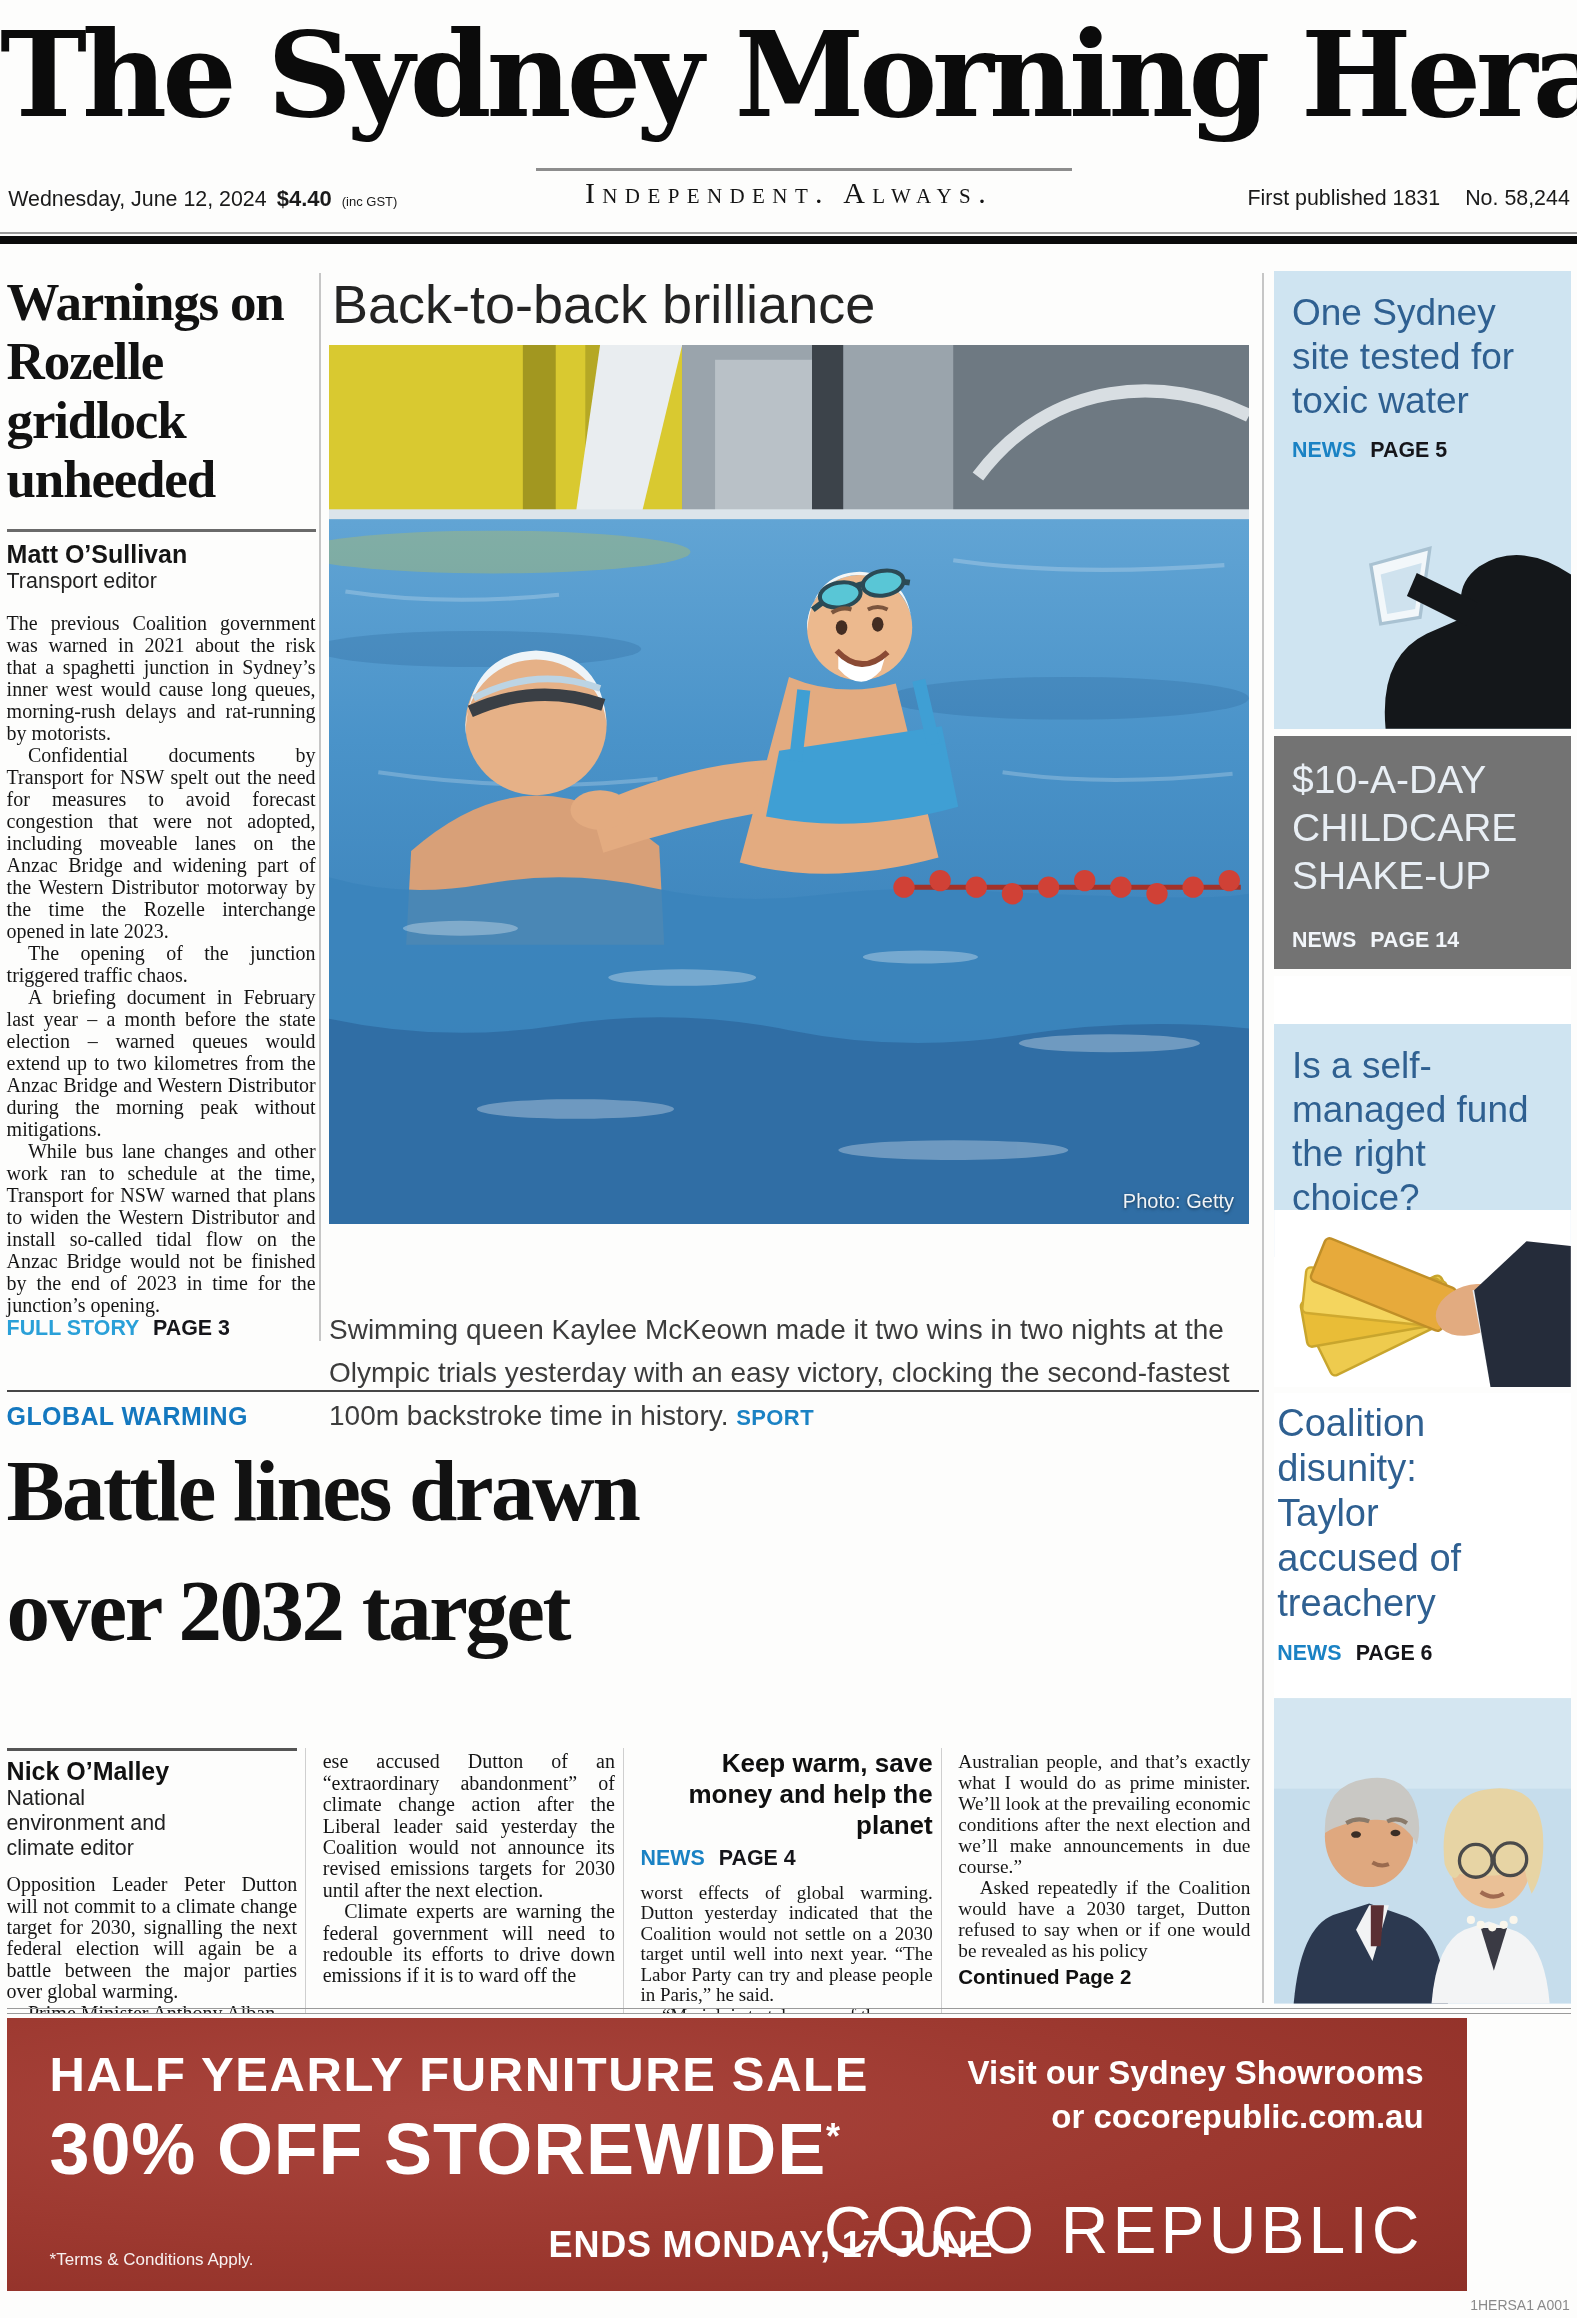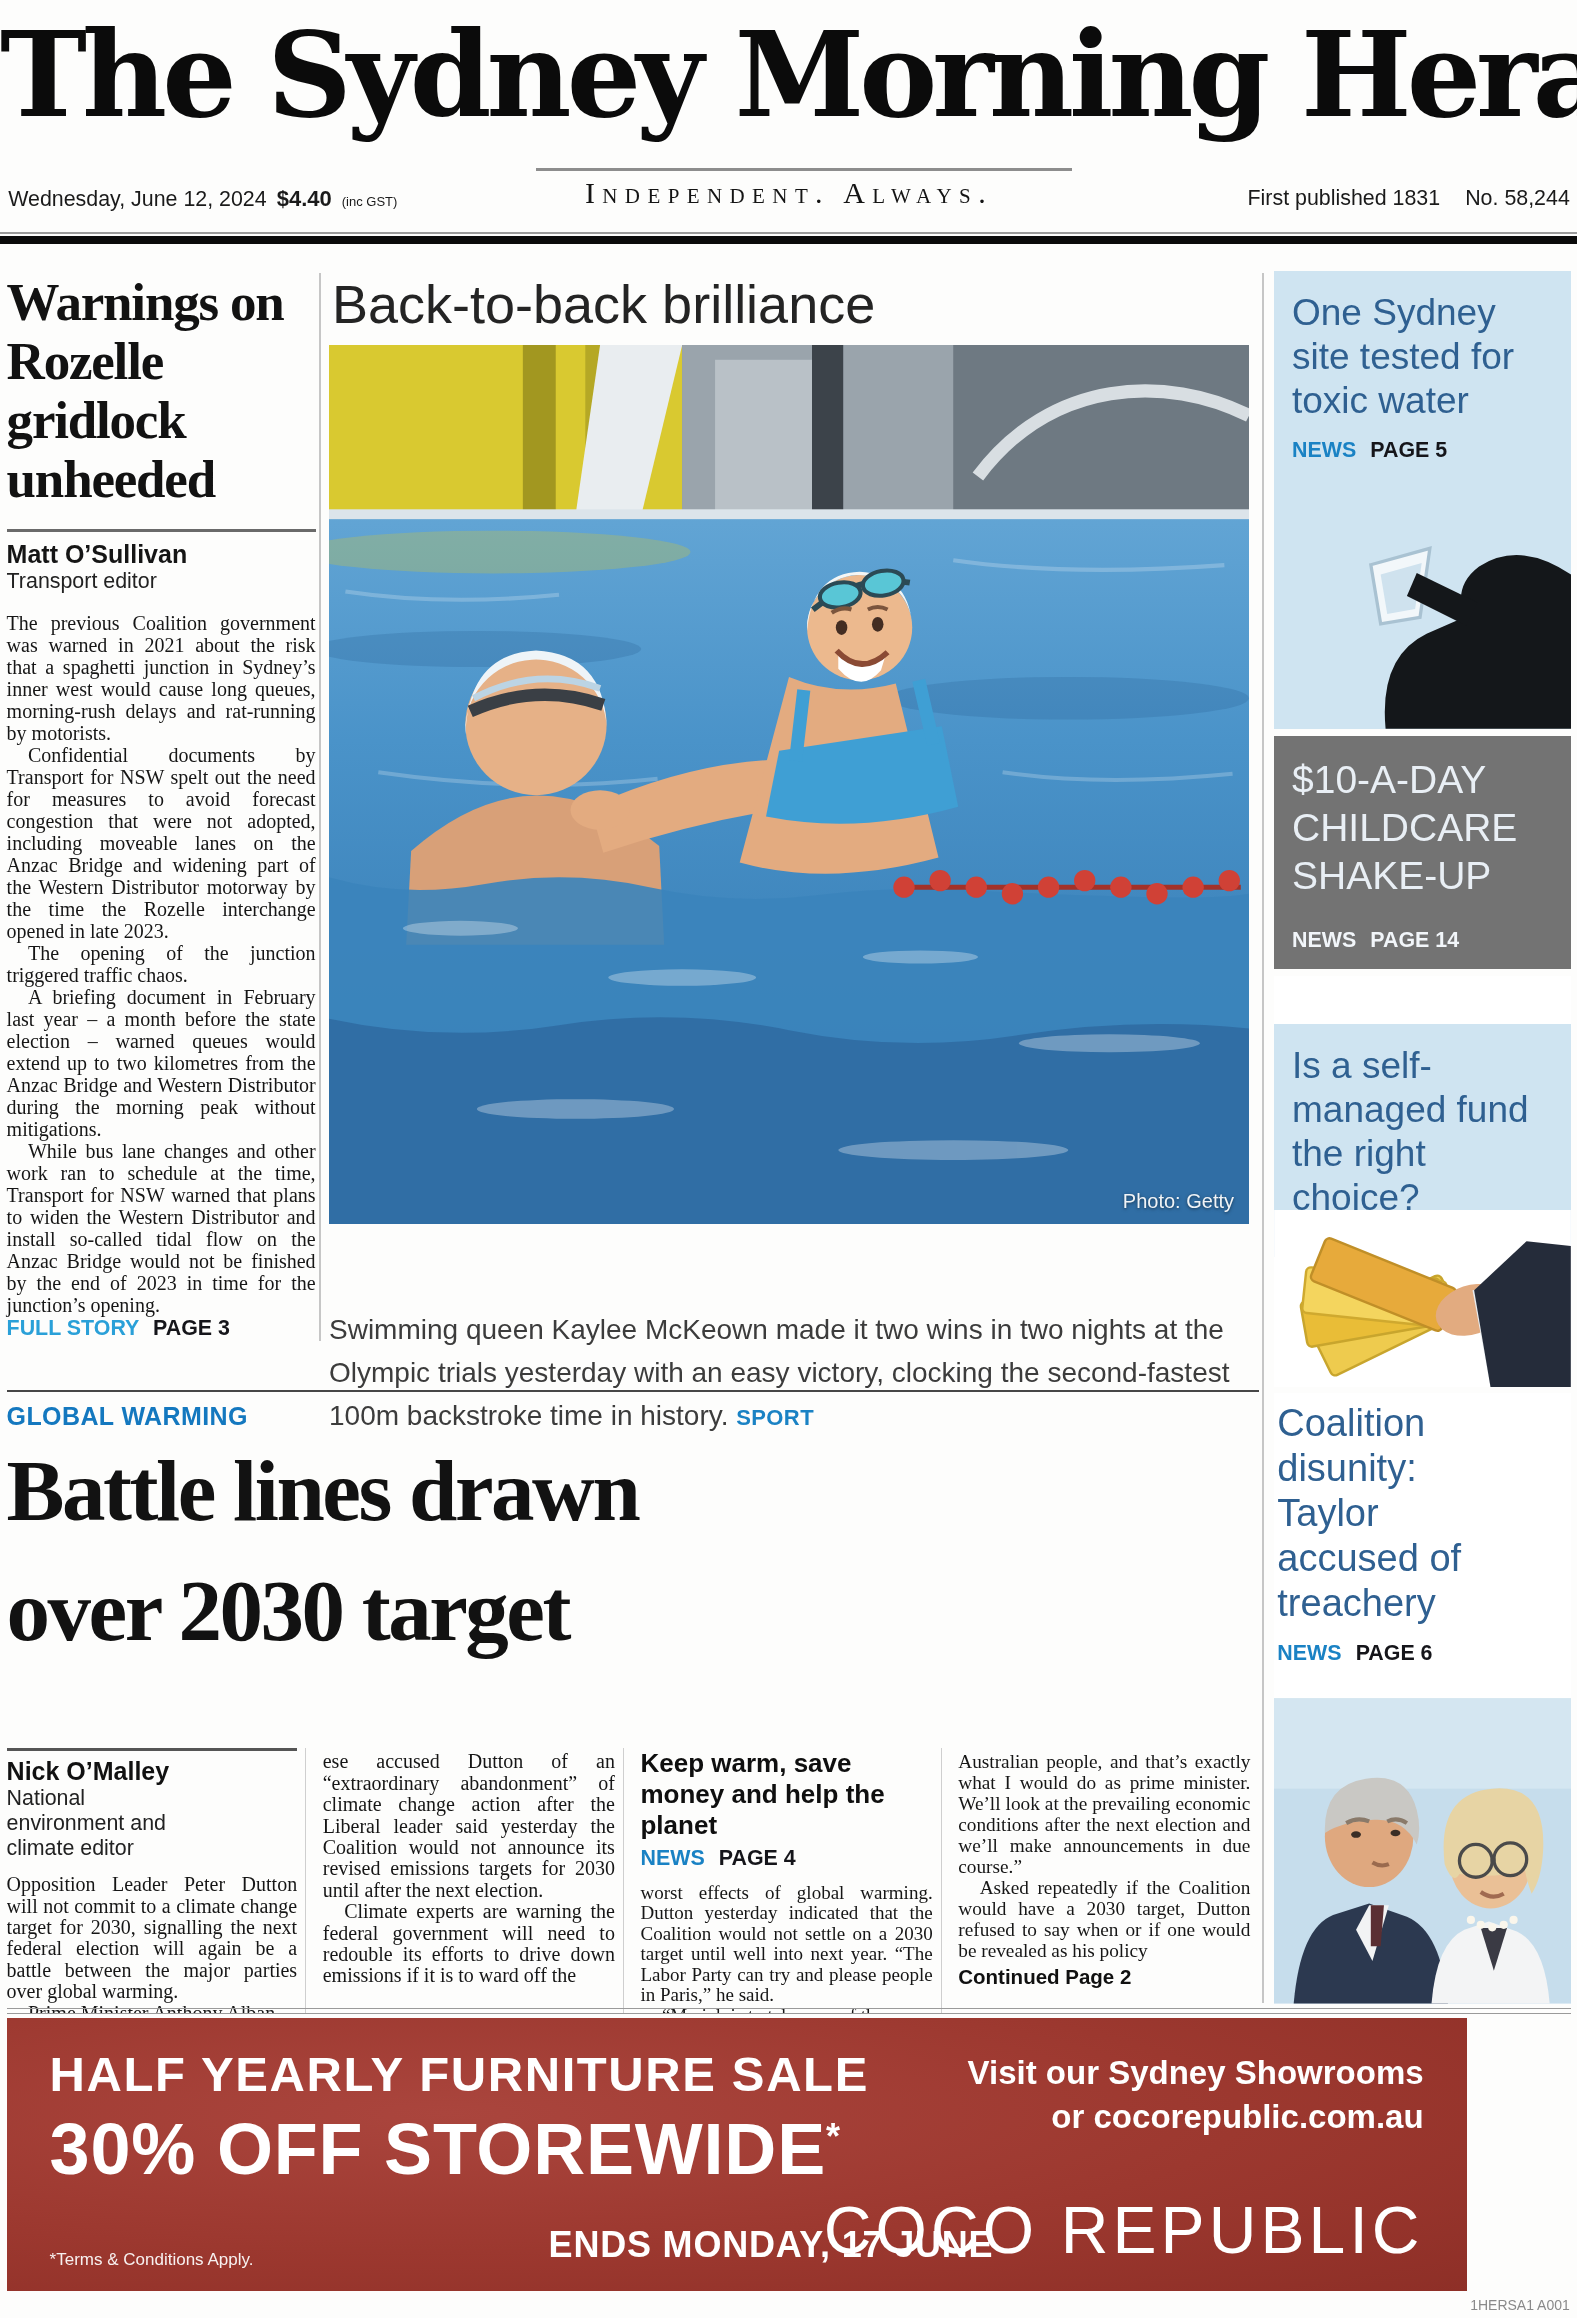--- a/index.html
+++ b/index.html
@@ -63,21 +63,21 @@
   .cols{top:1748px;left:6.6px;width:1252px;height:265px;display:flex;overflow:hidden;}
   .col{box-sizing:border-box;}
   .col1{width:299px;padding-right:8.2px;}
   .colN{width:318px;border-left:1.6px solid #cfcfcf;padding-left:16.4px;padding-right:8.2px;}
   .cols .serif-body p{font-size:20px;line-height:21.4px;}
   .col3 .serif-body p{font-size:19px;line-height:20.5px;}
   .col4 .serif-body p{font-size:19.3px;line-height:21px;}
   .c1-rule{height:2.5px;background:#555;margin-bottom:6.6px;}
   .c1-byl{font-size:25px;font-weight:bold;}
   .c1-role{font-size:21.4px;line-height:25px;color:#222;margin-bottom:13px;}
-  .promo-t{font-size:26px;line-height:31px;font-weight:bold;color:#0f0f0f;}
+  .promo-t{font-size:26px;line-height:31px;font-weight:bold;color:#0f0f0f;text-align:right;}
   .promo-ref{margin:5px 0 11.5px 0;font-size:21.4px;font-weight:bold;}
   .continued{margin-top:3.3px;font-size:20.5px;font-weight:bold;color:#101010;}
   
   .adsep1{top:2008px;left:6.6px;width:1564px;height:0.8px;background:#9a9a9a;}
   .adsep2{top:2013px;left:6.6px;width:1564px;height:0.8px;background:#9a9a9a;}
   .ad{top:2018px;left:6.6px;width:1460px;height:273px;color:#fff;
     background:radial-gradient(ellipse at 30% 35%, #aa453d 0%, #9c382f 55%, #8e2f27 100%);}
   .ad-l1{position:absolute;left:43px;top:28px;font-size:49px;font-weight:600;letter-spacing:1.6px;}
   .ad-l2{position:absolute;left:43px;top:90px;font-size:72px;font-weight:700;letter-spacing:0.8px;}
   .ad-ast{font-size:36px;vertical-align:25px;}
@@ -313,21 +313,21 @@
           <circle cx="280" cy="276" r="5"></circle>
           <circle cx="292" cy="270" r="5"></circle>
         </g>
     </svg>
   </div>
 
   <div class="abs mainrule"></div>
   <div class="abs kicker">GLOBAL WARMING</div>
   <div class="abs bighead">
     <span>Battle lines drawn</span>
-    <span>over 2030 target</span>
+    <span>over 2032 target</span>
   </div>
 
   <div class="abs cols">
     <div class="col col1">
       <div class="c1-rule"></div>
       <div class="c1-byl">Nick O’Malley</div>
       <div class="c1-role" style="width:189px;">National environment and climate editor</div>
       <div class="serif-body">
         <p>Opposition Leader Peter Dutton will not commit to a climate change target for 2030, signalling the next federal election will again be a battle between the major parties over global warming.</p>
         <p>Prime Minister Anthony Alban-</p>

